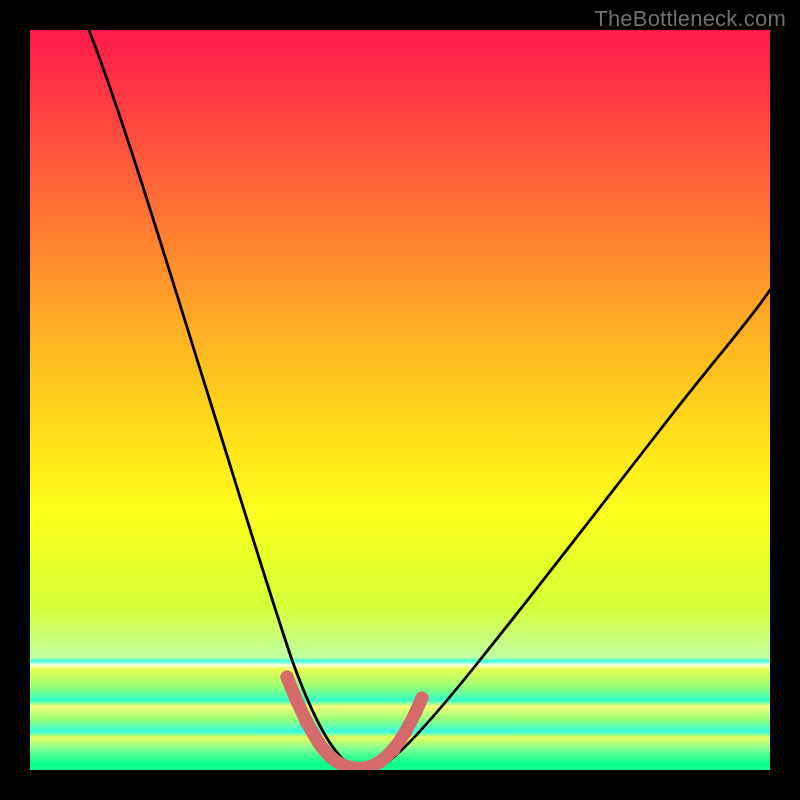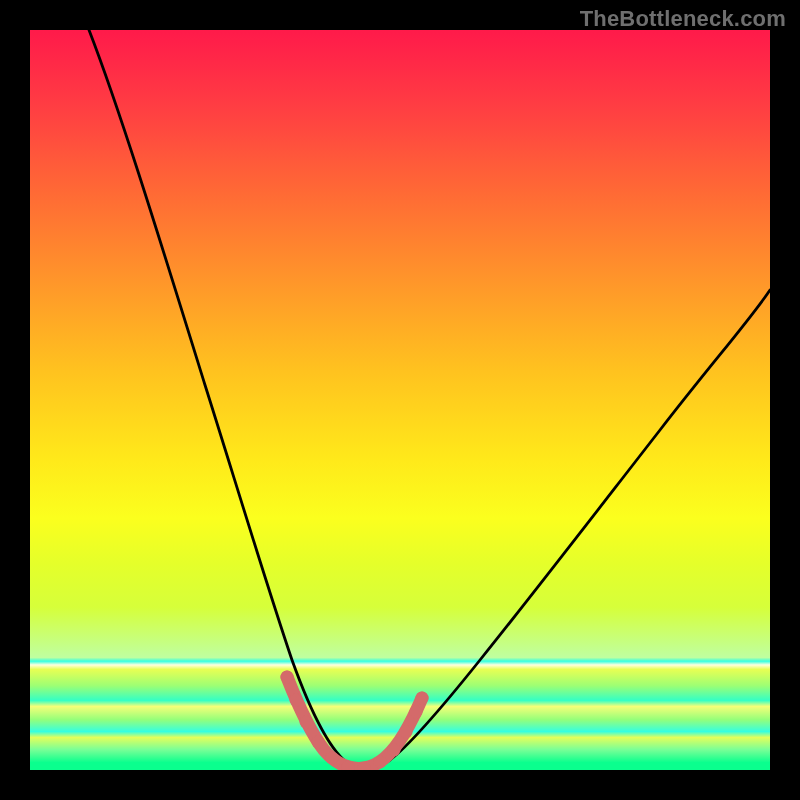--- a/index.html
+++ b/index.html
@@ -64,21 +64,21 @@
     top: 0;
     width: 100%;
     height: 100%;
   }
   .watermark {
     position: absolute;
     top: 6px;
     right: 14px;
     color: #6f6f6f;
     font-size: 22px;
-    font-weight: 700;
+    font-weight: 400;
     letter-spacing: 0.2px;
     user-select: none;
   }
 </style>
 </head>
 <body>
 
 <div class="frame">
 
   <div class="plot-area">

